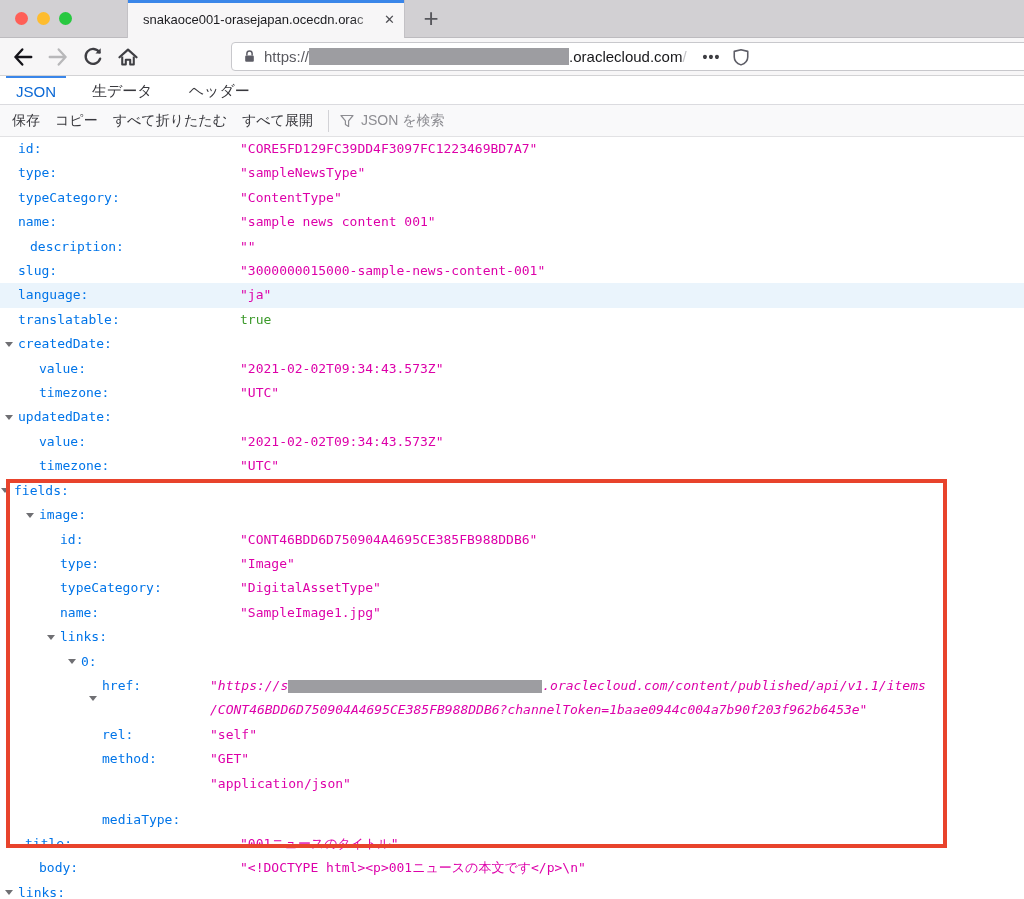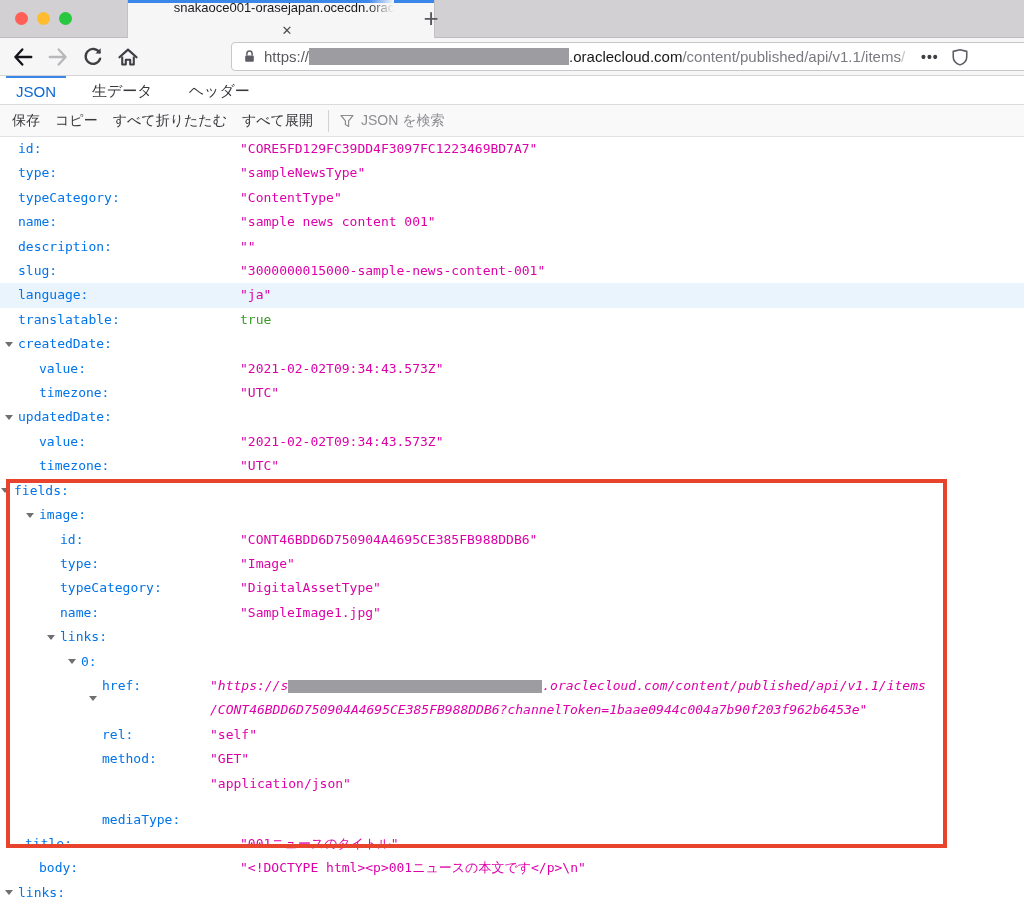--- a/index.html
+++ b/index.html
@@ -4,23 +4,23 @@
 <style>
   * { margin:0; padding:0; box-sizing:border-box; }
   html,body { width:1024px; height:899px; overflow:hidden; background:#fff;
     font-family:"Liberation Sans", sans-serif; position:relative; }
 
   
   .titlebar { position:absolute; left:0; top:0; width:1024px; height:38px;
     background:#d2d0d3; border-bottom:1px solid #bdbbbf; }
   .traffic { position:absolute; top:12px; width:13px; height:13px; border-radius:50%; }
   .t-close { left:15px; } .t-min { left:37px; } .t-zoom { left:59px; }
-  .tab { position:absolute; left:127px; top:0; width:308px; height:38px;
+  .tab { position:absolute; left:127px; top:0; width:278px; height:38px;
     background:#f7f6f7; border-left:1px solid #c3c1c5; border-right:1px solid #c3c1c5;
-    display:flex; align-items:center; padding:0 9px 0 15px; z-index:2;flex-direction:column; }
+    display:flex; align-items:center; padding:0 9px 0 15px; z-index:2; }
   .tab-accent { position:absolute; left:0; top:0; width:100%; height:3px; }
   .tab-title { flex:1; font-size:13px; color:#1b1b1f; white-space:nowrap; overflow:hidden;
     position:relative; }
   .tab-title::after { content:""; position:absolute; right:0; top:0; width:26px; height:100%;
     background:linear-gradient(to right, rgba(247,246,247,0), #f7f6f7); }
   .tab-close { font-size:13px; color:#4e4e53; margin-left:6px; cursor:default; }
   .newtab { position:absolute; left:416px; top:2px; width:30px; height:34px; z-index:2;
     font-size:26px; font-weight:300; color:#57575c; text-align:center; line-height:32px; }
 
   
@@ -112,21 +112,20 @@
   </svg>
 
   <div class="urlbar">
     <svg width="15" height="15" viewBox="0 0 16 16">
       <path d="M5.2 7 V4.8 a2.8 2.8 0 0 1 5.6 0 V7" stroke="#5d5d66" stroke-width="1.6" fill="none"></path>
       <rect x="3.4" y="7" width="9.2" height="6.6" rx="1.2" fill="#5d5d66"></rect>
     </svg>
     <span class="url-scheme">https://</span>
     <span class="url-redact"></span>
     <span class="url-domain">.oraclecloud.com</span>
-    <span class="url-path">/content/published/api/v1.1/items</span>
     <span class="url-fade">/</span>
     <span class="url-dots">•••</span>
     <svg class="url-shield" width="18" height="18" viewBox="0 0 16 16">
       <path d="M8 1.5 L14 3 V8 C14 11.5 11.5 13.8 8 15 C4.5 13.8 2 11.5 2 8 V3 Z" stroke="#5d5d66" stroke-width="1.4" fill="none" stroke-linejoin="round"></path>
     </svg>
   </div>
 </div>
 
 <div class="vtabs">
   <div class="vtab active">JSON</div>
@@ -179,21 +178,21 @@
     <div class="jrow">
       <div class="jkey-cell" style="padding-left: 4px; width: 240px;">
         <span class="twisty off">
           <i></i>
         </span>
         <span class="jkey">name:</span>
       </div>
       <div class="jval">"sample news content 001"</div>
     </div>
     <div class="jrow">
-      <div class="jkey-cell" style="padding-left: 4px; width: 240px;">
+      <div class="jkey-cell" style="padding-left: 16px; width: 240px;">
         <span class="twisty off">
           <i></i>
         </span>
         <span class="jkey">description:</span>
       </div>
       <div class="jval">""</div>
     </div>
     <div class="jrow">
       <div class="jkey-cell" style="padding-left: 4px; width: 240px;">
         <span class="twisty off">

